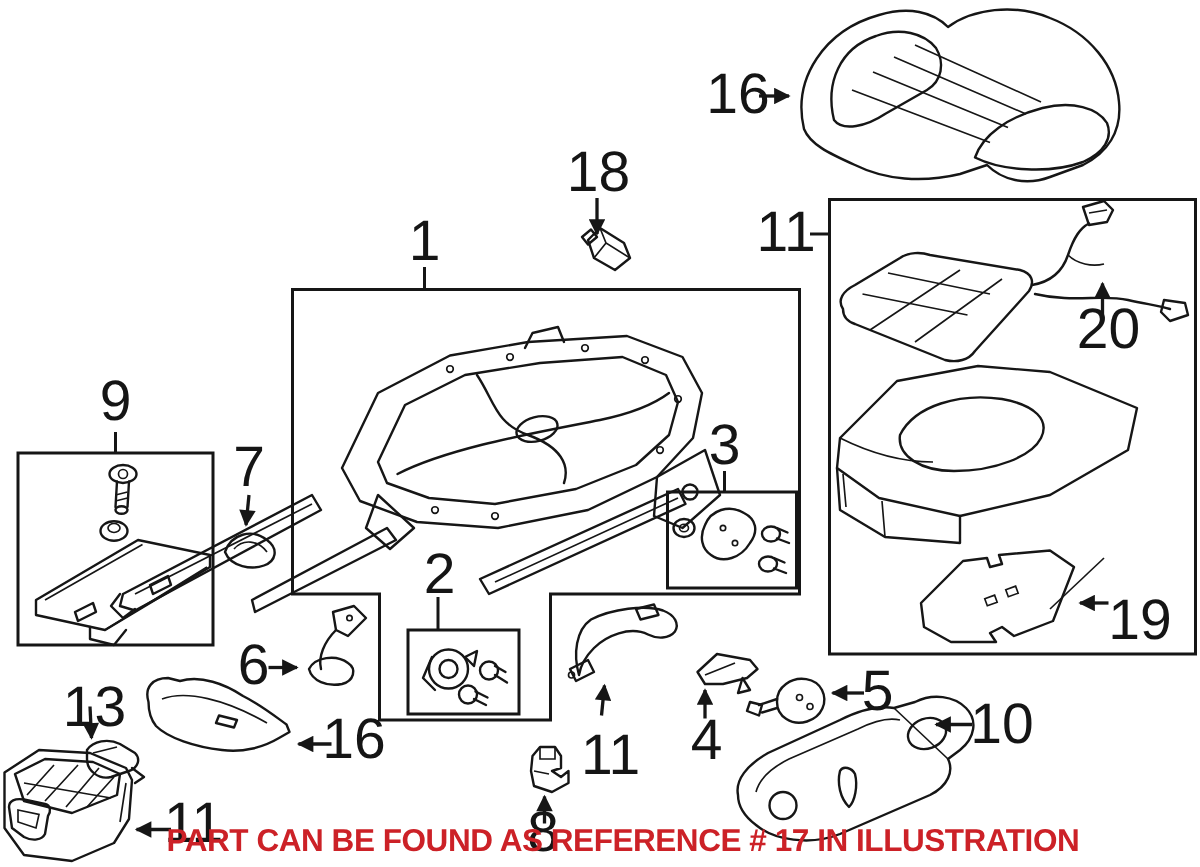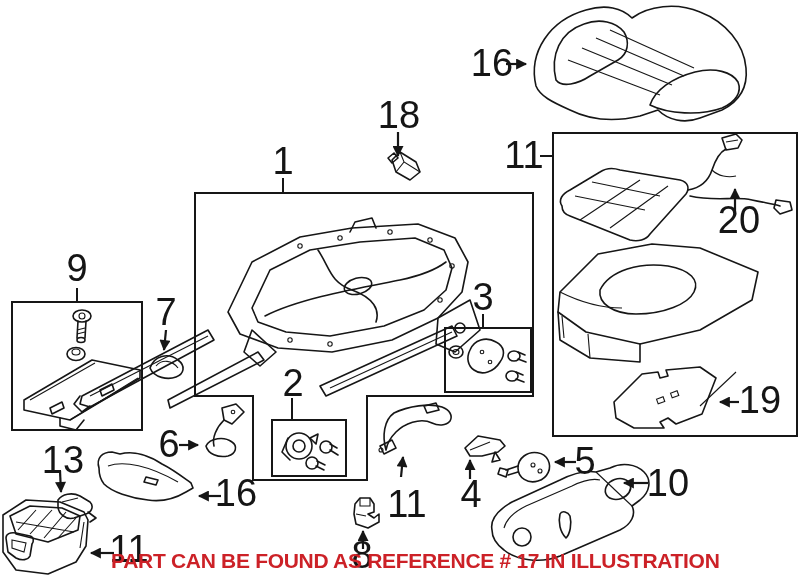--- a/index.html
+++ b/index.html
@@ -243,23 +243,23 @@
   <div class="callout" style="left:483px;top:297px">3</div>
   <div class="callout" style="left:471px;top:494px">4</div>
   <div class="callout" style="left:585px;top:461px">5</div>
   <div class="callout" style="left:169px;top:444px">6</div>
   <div class="callout" style="left:166px;top:312px">7</div>
   <div class="callout" style="left:362px;top:555px">8</div>
   <div class="callout" style="left:77px;top:268px">9</div>
   <div class="callout" style="left:668px;top:483px">10</div>
   <div class="callout" style="left:407px;top:504px">11</div>
   <div class="callout" style="left:236px;top:493px">16</div>
-  <div class="callout" style="left:63px;top:460px">13</div>
+  <div class="callout" style="left:63px;top:472px">13</div>
   <div class="callout" style="left:399px;top:115px">18</div>
   <div class="callout" style="left:129px;top:549px">11</div>
   <div class="callout" style="left:492px;top:63px">16</div>
   <div class="callout" style="left:524px;top:155px">11</div>
   <div class="callout" style="left:739px;top:220px">20</div>
-  <div class="callout" style="left:760px;top:400px">19</div>
+  <div class="callout" style="left:760px;top:414px">19</div>
 
   <div class="caption">PART CAN BE FOUND AS REFERENCE # 17 IN ILLUSTRATION</div>
 
 </div>
 
 </body></html>

